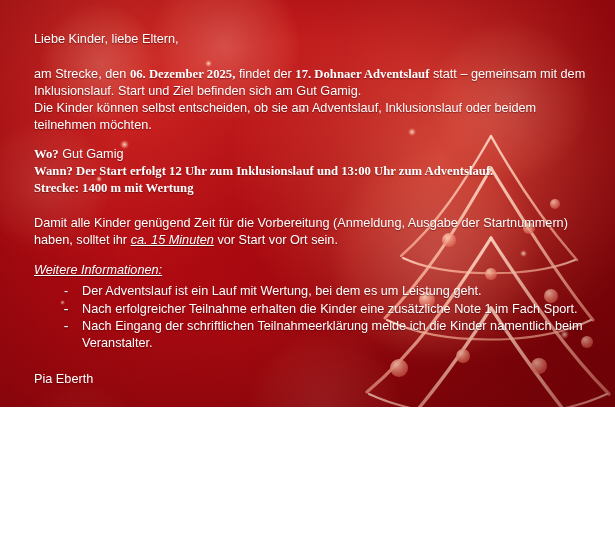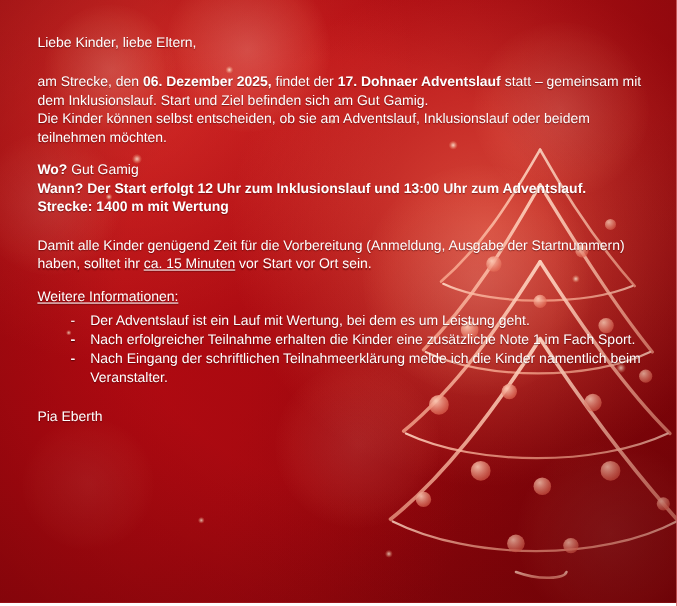--- a/index.html
+++ b/index.html
@@ -8,21 +8,21 @@
   }
   body {
     width: 615px;
     height: 551px;
     overflow: hidden;
     font-family: "Liberation Sans", sans-serif;
   }
   #page {
     position: relative;
     width: 615px;
-    height: 548px;
+    height: 407px;
     background: #b40d12;
     overflow: hidden;
   }
   
   .bg-layer {
     position: absolute;
     inset: 0;
     pointer-events: none;
   }
   .bg-base {
@@ -64,22 +64,22 @@
     color: #ffffff;
     font-size: 12.7px;
     line-height: 1.33;
     text-shadow: 0 1px 1px rgba(70,0,3,0.55);
   }
   .para {
     margin: 0 0 0 0;
   }
   .gap-lg { height: 18px; }
   .gap-md { height: 13px; }
-  b, .b { font-weight: bold; }
-  .u { text-decoration: underline; }
+  b, .b { font-weight: bold; font-family: Liberation Serif, serif; }
+  .u { text-decoration: underline; font-style: italic; }
   ul.bullets {
     list-style: none;
     margin: 4px 0 0 0;
     padding: 0;
   }
   ul.bullets li {
     position: relative;
     padding-left: 48px;
     margin-bottom: 1px;
     line-height: 1.32;

